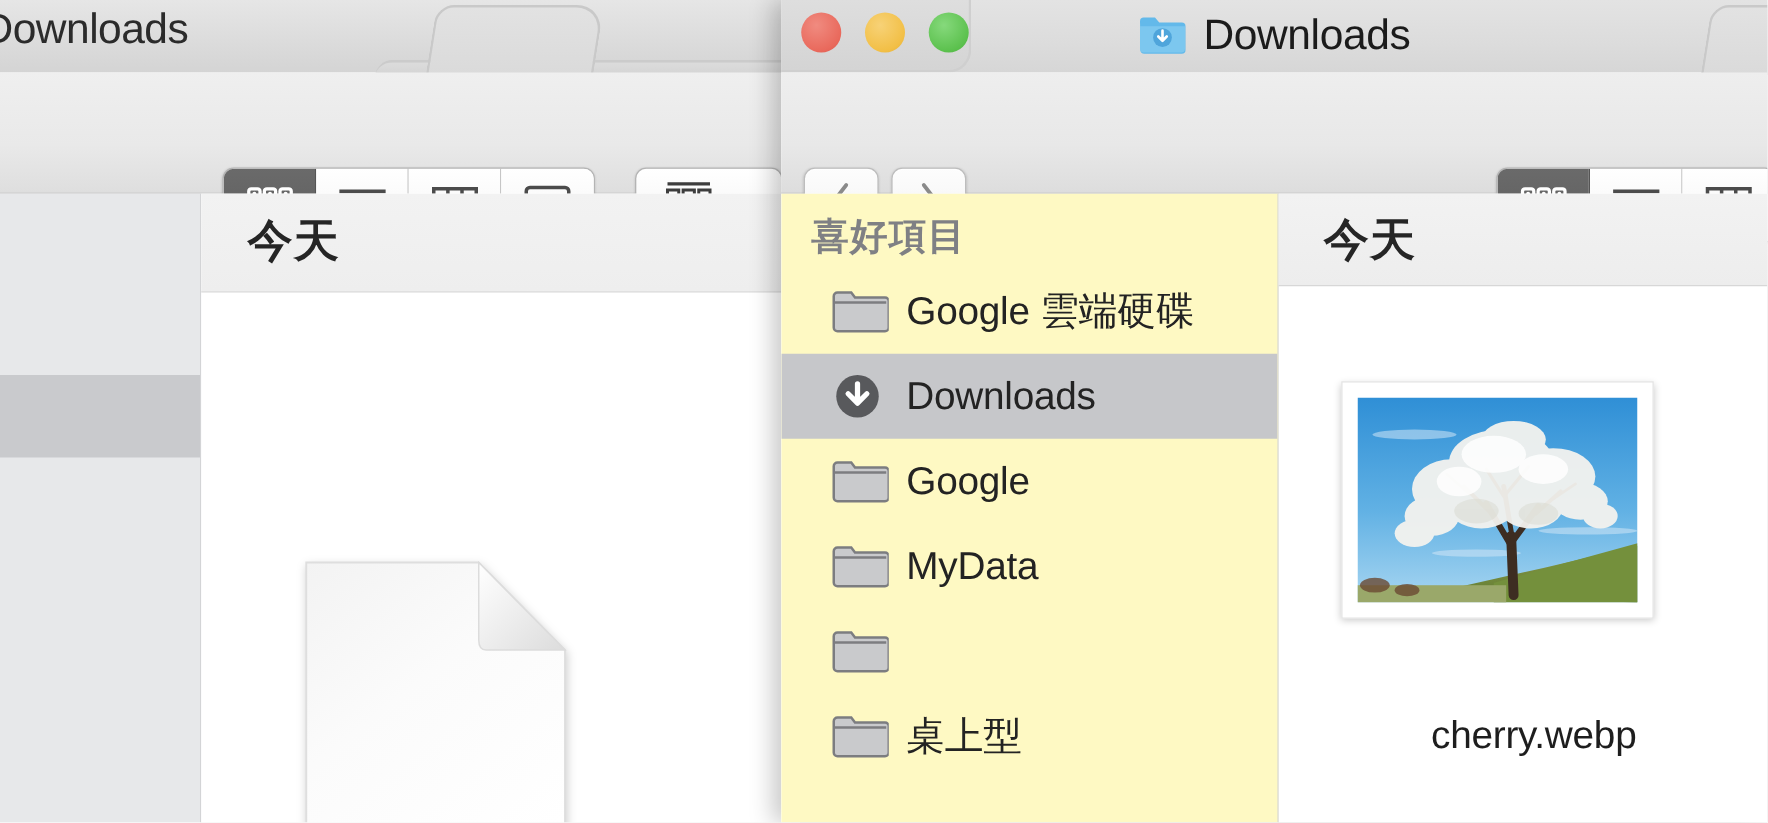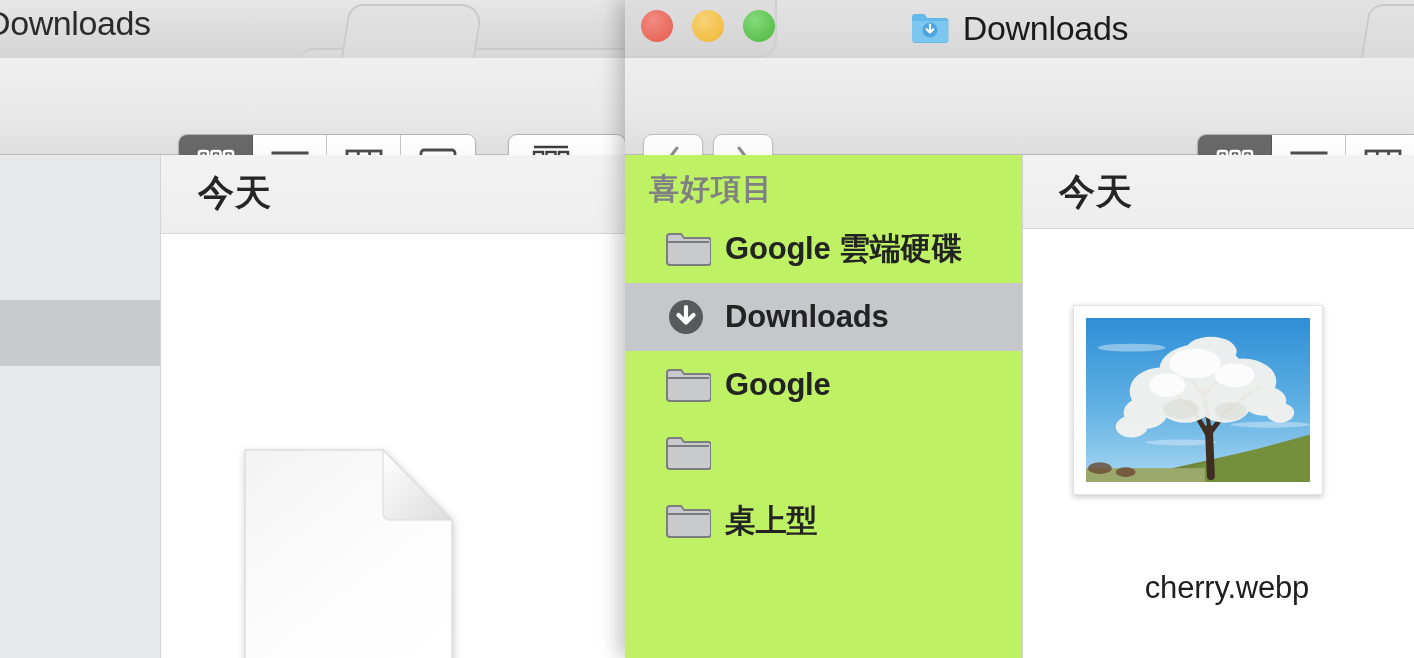--- a/index.html
+++ b/index.html
@@ -113,34 +113,34 @@
   .w2-toolbar{
     position:absolute;left:0;top:58px;width:789px;height:96px;
     background:linear-gradient(to bottom,#eeeeee 0%,#e8e8e8 60%,#dddddd 100%);
     border-bottom:1px solid #b9b9b9;
   }
   .w2-body{
     position:absolute;left:0;top:155px;width:789px;height:503px;background:#fff;
   }
   .w2-sidebar{
     position:absolute;left:0;top:0;width:397px;height:503px;
-    background:#bef264;border-right:1px solid #d2d3d5;overflow:hidden;
+    background:#fef9c3;border-right:1px solid #d2d3d5;overflow:hidden;
   }
   .sb-header{
     position:absolute;left:24px;top:14px;
     font-size:30px;font-weight:700;color:#7f8084;letter-spacing:1px;
   }
   .sb-list{position:absolute;left:0;top:60px;width:397px;}
   .sb-item{
     position:relative;height:68px;display:flex;align-items:center;padding-left:40px;
     box-sizing:border-box;
   }
   .sb-item.selected{background:#c6c7ca;}
   .sb-ic{width:46px;height:40px;flex:none;margin-right:14px;}
-  .sb-label{font-size:31px;color:#232323;letter-spacing:-0.2px;white-space:nowrap;font-weight:bold;}
+  .sb-label{font-size:31px;color:#232323;letter-spacing:-0.2px;white-space:nowrap;}
 
   .w2-content{
     position:absolute;left:398px;top:0;width:391px;height:503px;background:#fff;
   }
   .w2-grouphdr{
     position:absolute;left:0;top:0;width:391px;height:73px;
     background:linear-gradient(to bottom,#f2f2f2,#ededed);
     border-bottom:1px solid #d7d7d7;
   }
   .w2-grouphdr span{
@@ -439,20 +439,29 @@
           <div class="sb-item">
             <span class="sb-ic">
               <svg width="46" height="40" viewBox="0 0 46 40">
                 <path d="M2,8 a3,3 0 0 1 3,-3 h11 l3,4 h24 a3,3 0 0 1 3,3 v21 a3,3 0 0 1 -3,3 h-38 a3,3 0 0 1 -3,-3 Z" fill="#c9cacc" stroke="#7c7d80" stroke-width="2"></path>
                 <path d="M2,13 h42" stroke="#7c7d80" stroke-width="2" fill="none"></path>
               </svg>
             </span>
             <span class="sb-label">Google</span>
           </div>
 
+          <div class="sb-item">
+            <span class="sb-ic">
+              <svg width="46" height="40" viewBox="0 0 46 40">
+                <path d="M2,8 a3,3 0 0 1 3,-3 h11 l3,4 h24 a3,3 0 0 1 3,3 v21 a3,3 0 0 1 -3,3 h-38 a3,3 0 0 1 -3,-3 Z" fill="#c9cacc" stroke="#7c7d80" stroke-width="2"></path>
+                <path d="M2,13 h42" stroke="#7c7d80" stroke-width="2" fill="none"></path>
+              </svg>
+            </span>
+            <span class="sb-label">MyData</span>
+          </div>
 
           <div class="sb-item">
             <span class="sb-ic">
               <svg width="46" height="40" viewBox="0 0 46 40">
                 <path d="M2,8 a3,3 0 0 1 3,-3 h11 l3,4 h24 a3,3 0 0 1 3,3 v21 a3,3 0 0 1 -3,3 h-38 a3,3 0 0 1 -3,-3 Z" fill="#c9cacc" stroke="#7c7d80" stroke-width="2"></path>
                 <path d="M2,13 h42" stroke="#7c7d80" stroke-width="2" fill="none"></path>
               </svg>
             </span>
           </div>
 

